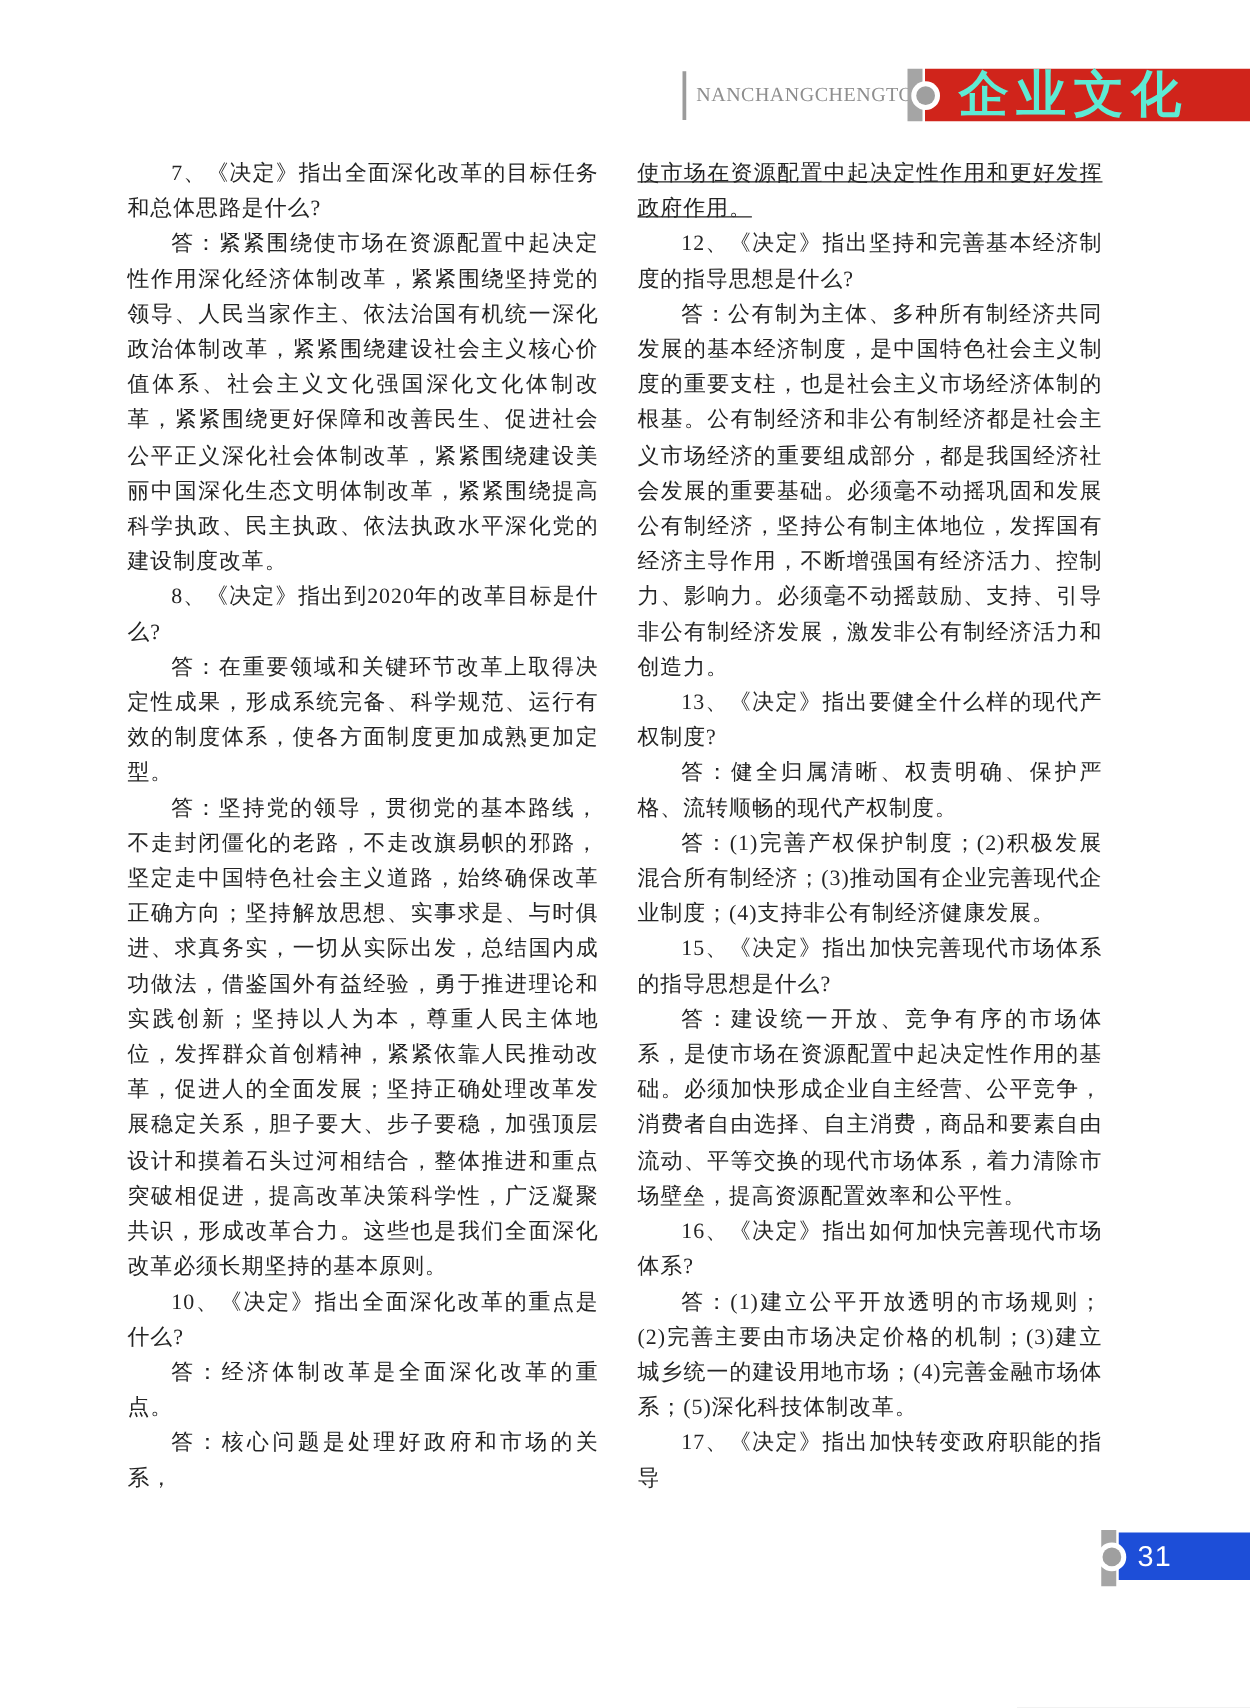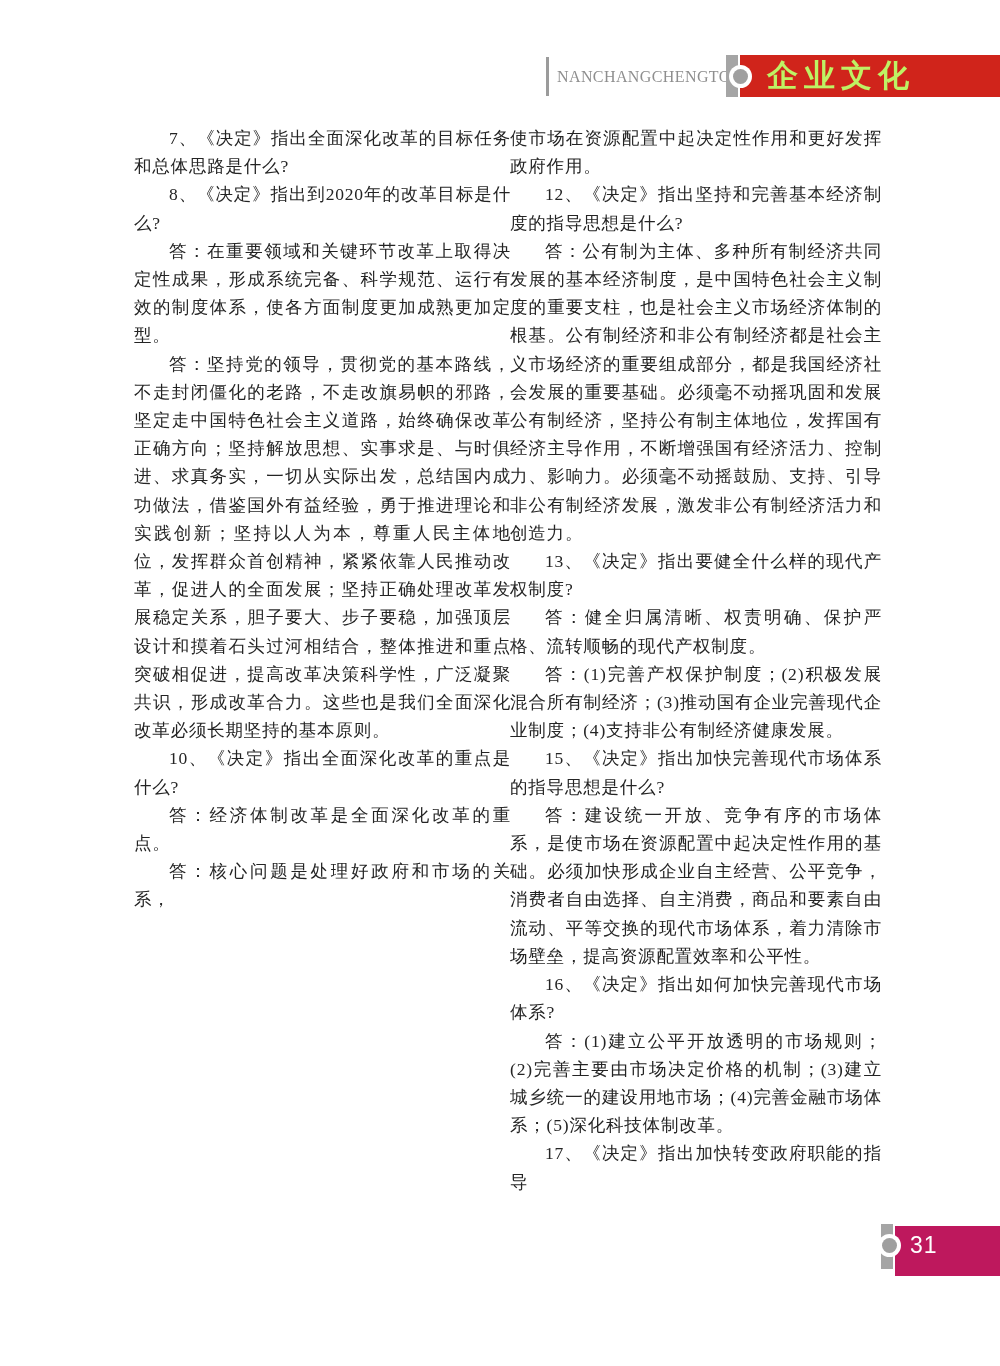--- a/index.html
+++ b/index.html
@@ -43,22 +43,22 @@
   .header-redband {
     position: absolute;
     left: 740px; top: 55px;
     width: 260px; height: 42px;
     background: #d0241b;
   }
   .header-redband .band-label {
     display: block;
     padding-left: 27px;
     line-height: 42px;
-    color: #bef264;
-    font-size: 31px;
+    color: #5eead4;
+    font-size: 40px;
     font-weight: bold;
     letter-spacing: 6px;
     font-family: Liberation Sans, sans-serif;
     white-space: nowrap;
   }
   .dot {
     position: absolute;
     border-radius: 50%;
     background: #ffffff;
   }
@@ -74,40 +74,40 @@
   .col {
     position: absolute;
     top: 124px;
     color: #242424;
     font-size: 17.5px;
     line-height: 28.2px;
     letter-spacing: 0.8px;
     text-align: justify;
     text-justify: inter-character;
   }
-  .col-left  { left: 102px; width: 377px; margin-left: 32px; }
+  .col-left  { left: 102px; width: 377px; }
   .col-right { left: 510px; width: 372px; }
   .col p {
     margin: 0;
     text-indent: 2em;
   }
-  .col p.no-indent { text-indent: 0; }
+  .col p.no-indent { text-indent: 0; text-decoration: underline; }
 
   
   .footer-graybar {
     position: absolute;
     left: 881px; top: 1224px;
     width: 12px; height: 45px;
     background: #a5a5a5;
   }
   .footer-redband {
     position: absolute;
     left: 895px; top: 1226px;
-    width: 105px; height: 50px;
-    background: #be185d;
+    width: 105px; height: 38px;
+    background: #1d4ed8;
   }
   .footer-redband .page-num {
     display: block;
     padding-left: 15px;
     line-height: 38px;
     color: #ffffff;
     font-size: 23px;
     letter-spacing: 1px;
     font-family: "Liberation Sans", sans-serif;
   }
@@ -123,20 +123,21 @@
   <div class="header-graybar"></div>
   <div class="header-redband">
     <span class="band-label">企业文化</span>
   </div>
   <div class="dot header-dot">
       <span class="dot-inner"></span>
     </div>
 
   <div class="col col-left">
       <p>7、《决定》指出全面深化改革的目标任务和总体思路是什么?</p>
+      <p>答：紧紧围绕使市场在资源配置中起决定性作用深化经济体制改革，紧紧围绕坚持党的领导、人民当家作主、依法治国有机统一深化政治体制改革，紧紧围绕建设社会主义核心价值体系、社会主义文化强国深化文化体制改革，紧紧围绕更好保障和改善民生、促进社会公平正义深化社会体制改革，紧紧围绕建设美丽中国深化生态文明体制改革，紧紧围绕提高科学执政、民主执政、依法执政水平深化党的建设制度改革。</p>
       <p>8、《决定》指出到2020年的改革目标是什么?</p>
       <p>答：在重要领域和关键环节改革上取得决定性成果，形成系统完备、科学规范、运行有效的制度体系，使各方面制度更加成熟更加定型。</p>
       <p>答：坚持党的领导，贯彻党的基本路线，不走封闭僵化的老路，不走改旗易帜的邪路，坚定走中国特色社会主义道路，始终确保改革正确方向；坚持解放思想、实事求是、与时俱进、求真务实，一切从实际出发，总结国内成功做法，借鉴国外有益经验，勇于推进理论和实践创新；坚持以人为本，尊重人民主体地位，发挥群众首创精神，紧紧依靠人民推动改革，促进人的全面发展；坚持正确处理改革发展稳定关系，胆子要大、步子要稳，加强顶层设计和摸着石头过河相结合，整体推进和重点突破相促进，提高改革决策科学性，广泛凝聚共识，形成改革合力。这些也是我们全面深化改革必须长期坚持的基本原则。</p>
       <p>10、《决定》指出全面深化改革的重点是什么?</p>
       <p>答：经济体制改革是全面深化改革的重点。</p>
       <p>答：核心问题是处理好政府和市场的关系，</p>
     </div>
   <div class="col col-right">
       <p class="no-indent">使市场在资源配置中起决定性作用和更好发挥政府作用。</p>
       <p>12、《决定》指出坚持和完善基本经济制度的指导思想是什么?</p>

